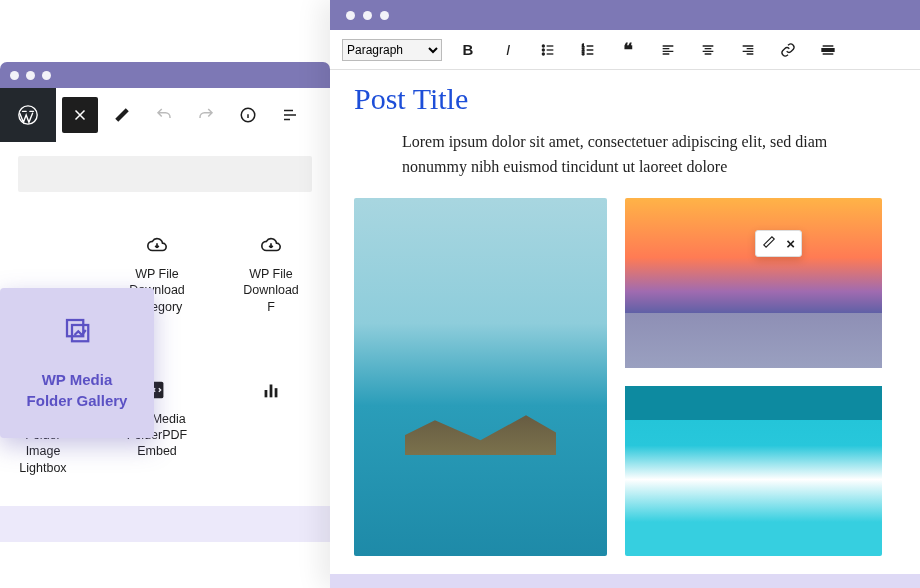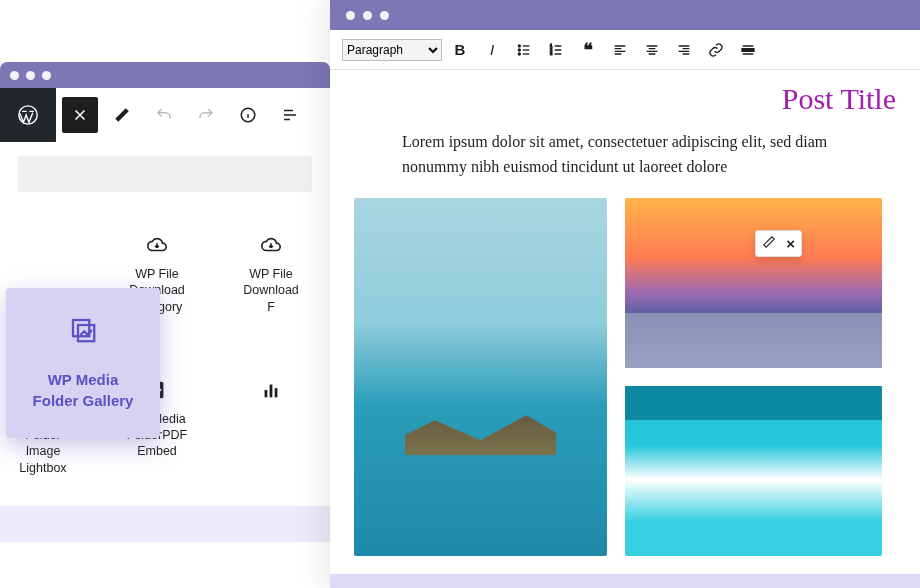--- a/index.html
+++ b/index.html
@@ -45,21 +45,21 @@
     display: grid; grid-template-columns: repeat(3, 1fr);
     row-gap: 10px; column-gap: 0; gap: 44px;
   }
   .block-card {
     display: flex; flex-direction: column; align-items: center;
     text-align: center; padding: 8px 2px;
   }
   .block-card .ic { font-size: 22px; color: #1e1e1e; height: 30px; display:flex; align-items:center;}
   .block-card .lbl { font-size: 12.5px; color: #1e1e1e; line-height: 1.3; margin-top: 6px; white-space: pre-line;}
   .block-feature {
-    position: absolute; top: 226px; left: 6px;
+    position: absolute; top: 226px; left: 0;
     width: 154px; height: 150px; background: #d7d2f1;
     border-radius: 4px;
     box-shadow: 0 8px 24px rgba(100,90,180,.35);
     display: flex; flex-direction: column; align-items: center; justify-content: center;
     color: #5b51c4; z-index: 5;
   }
   .block-feature .ic { font-size: 30px; margin-bottom: 18px; }
   .block-feature .lbl { font-size: 15px; font-weight: 600; line-height: 1.35; text-align: center; white-space: pre-line;}
   .lw-bottombar {
     position: absolute; bottom: 0; left:0; right:0; height: 36px;
@@ -71,34 +71,34 @@
     position: absolute; top: 0; left: 330px; right: 0; bottom: 0;
     background: #fff; display: flex; flex-direction: column;
     box-shadow: -10px 0 24px rgba(0,0,0,.08);
   }
   .rw-titlebar {
     height: 30px; background: #7d78b5;
     display: flex; align-items: center; padding-left: 16px; gap: 8px;
   }
   .rw-toolbar {
     height: 40px; border-bottom: 1px solid #e0e0e0;
-    display: flex; align-items: center; padding: 0 12px; gap: 4px;
+    display: flex; align-items: center; padding: 0 12px; gap: 12px;
   }
   .rw-select {
     width: 100px; height: 22px; font-size: 12px;
     border: 1px solid #bbb; background: #f4f4f4;
   }
   .rw-tool {
     width: 28px; height: 28px; display:flex; align-items:center; justify-content:center;
     font-size: 15px; color:#1e1e1e;
   }
   .rw-content { flex: 1; padding: 12px 24px 0 24px; position: relative; overflow:hidden;}
   .post-title {
-    text-align: right; font-size: 30px; font-weight: 400;
-    color: #a21caf; font-family: Georgia, serif; margin-bottom: 14px;
+    text-align: left; font-size: 30px; font-weight: 400;
+    color: #1d4ed8; font-family: Georgia, serif; margin-bottom: 14px;
   }
   .post-body {
     font-size: 16px; color: #222; line-height: 1.55;
     font-family: Georgia, serif; margin-bottom: 18px; margin-left: 48px;
   }
   .gallery {
     display: grid; grid-template-columns: 253px 257px;
     grid-template-rows: 170px 170px; gap: 18px;
   }
   .g-img { border-radius: 2px; }

